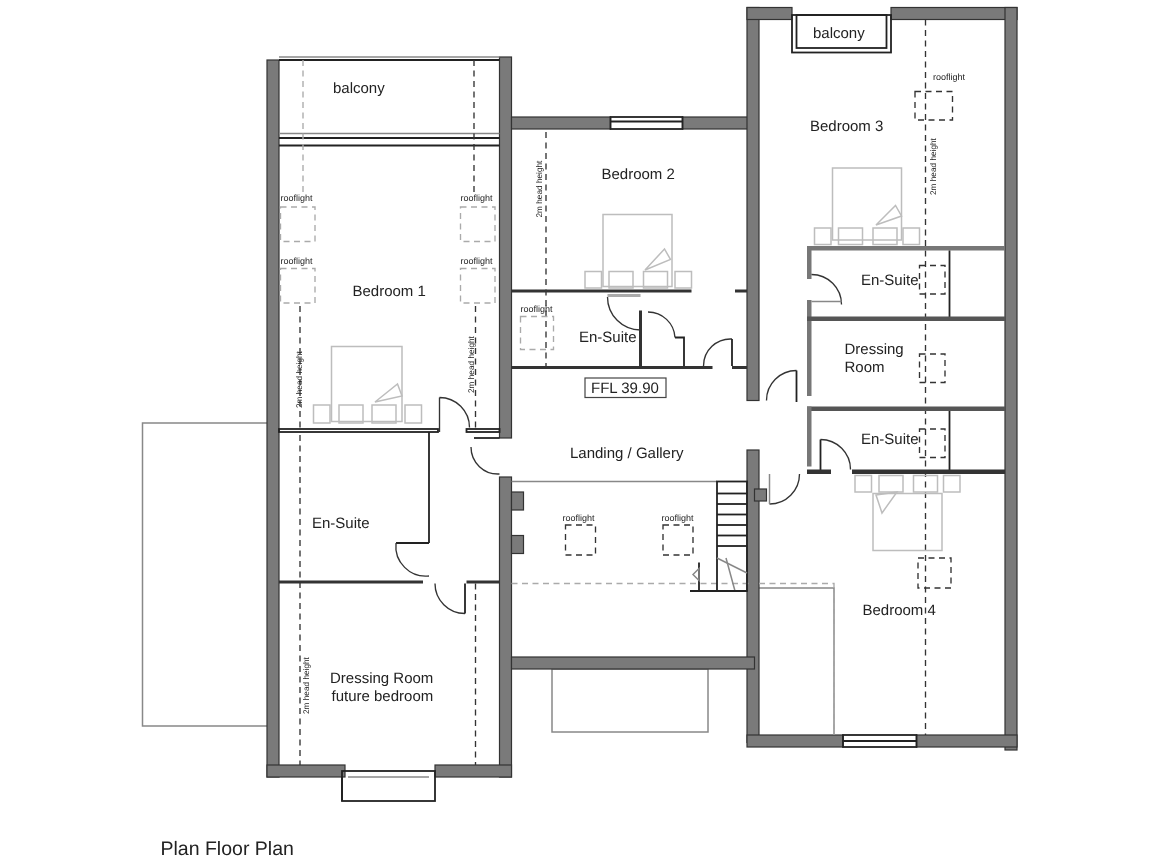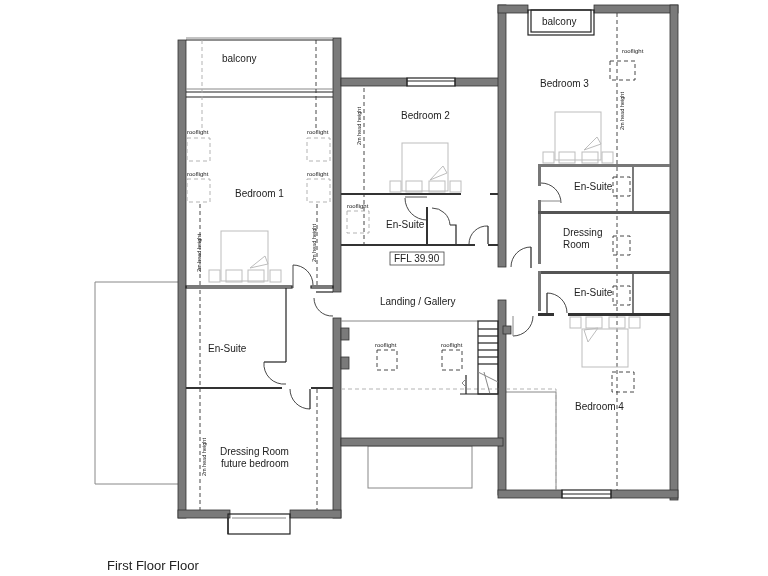--- a/index.html
+++ b/index.html
@@ -249,13 +249,13 @@
       <polygon class="furn" points="584,330 598,328 588,342"></polygon>
     </g>
     <rect class="dash" x="612" y="372" width="22" height="20"></rect>
     <polyline class="dashg" points="506,389 556,389 556,490"></polyline>
     <text class="lbl" x="575" y="410">Bedroom 4</text>
     <rect class="thin" x="562" y="490" width="49" height="8" fill="#fff"></rect>
     <line class="thin" x1="562" y1="494" x2="611" y2="494"></line>
   </g>
 </svg>
 
-<div class="title">First Floor Floor</div>
+<div class="title">Plan Floor Plan</div>
 
 </body></html>

